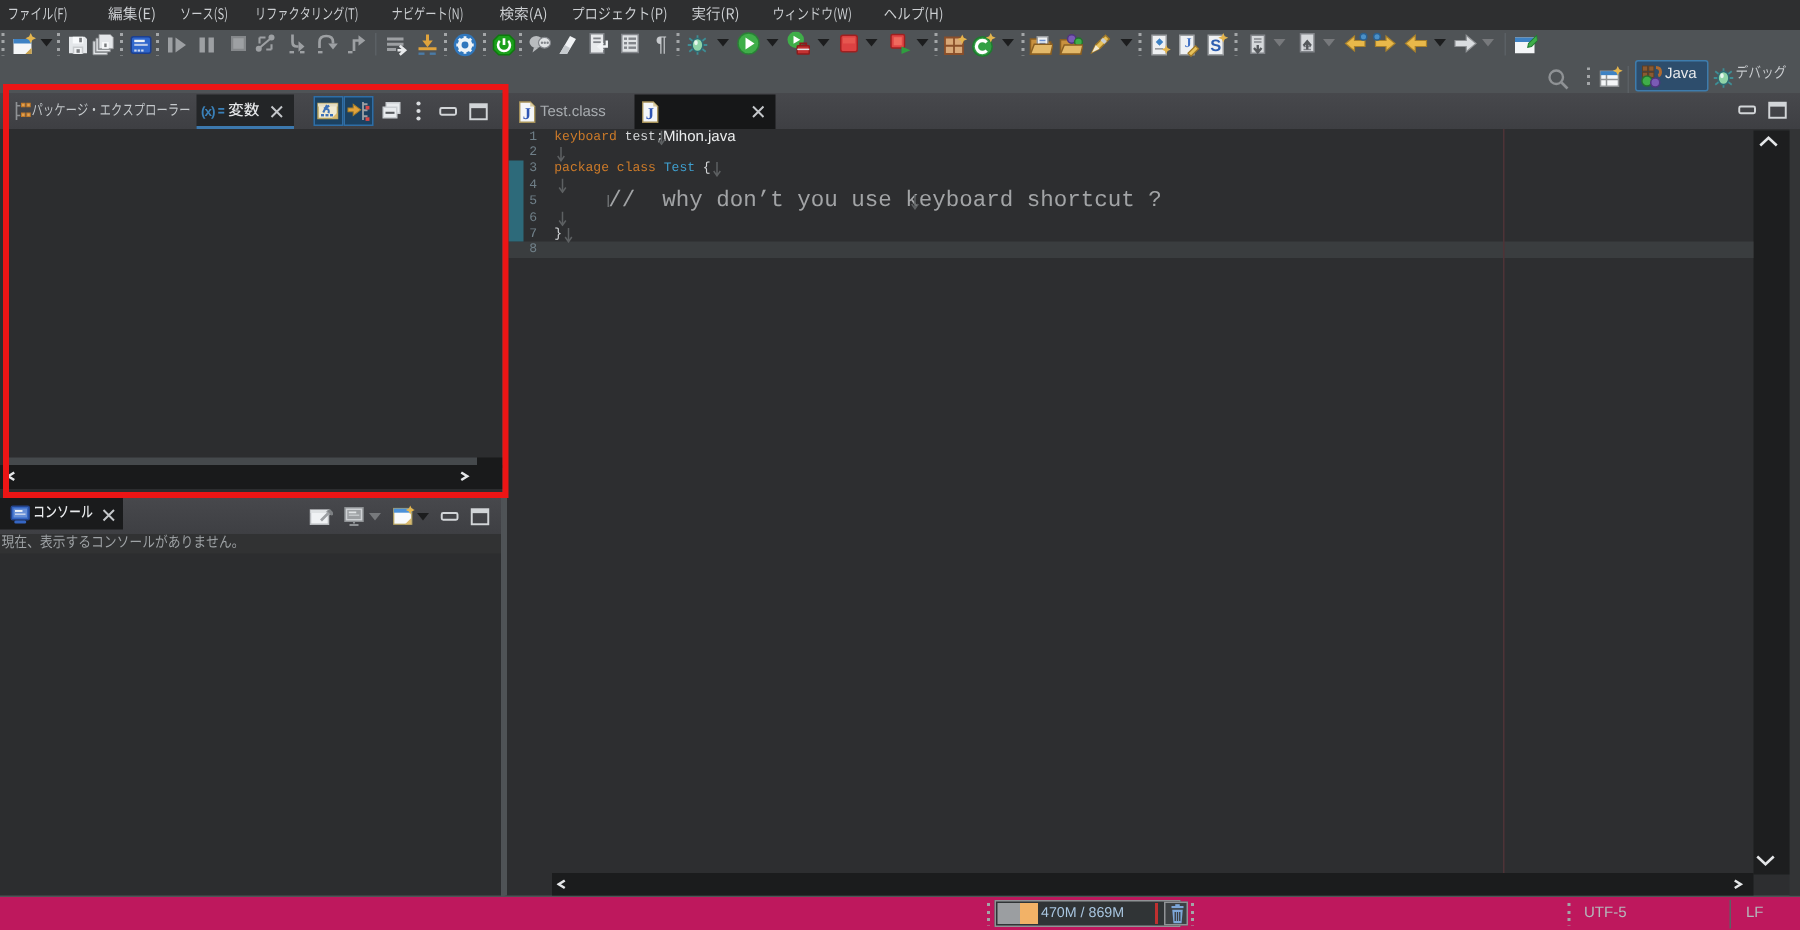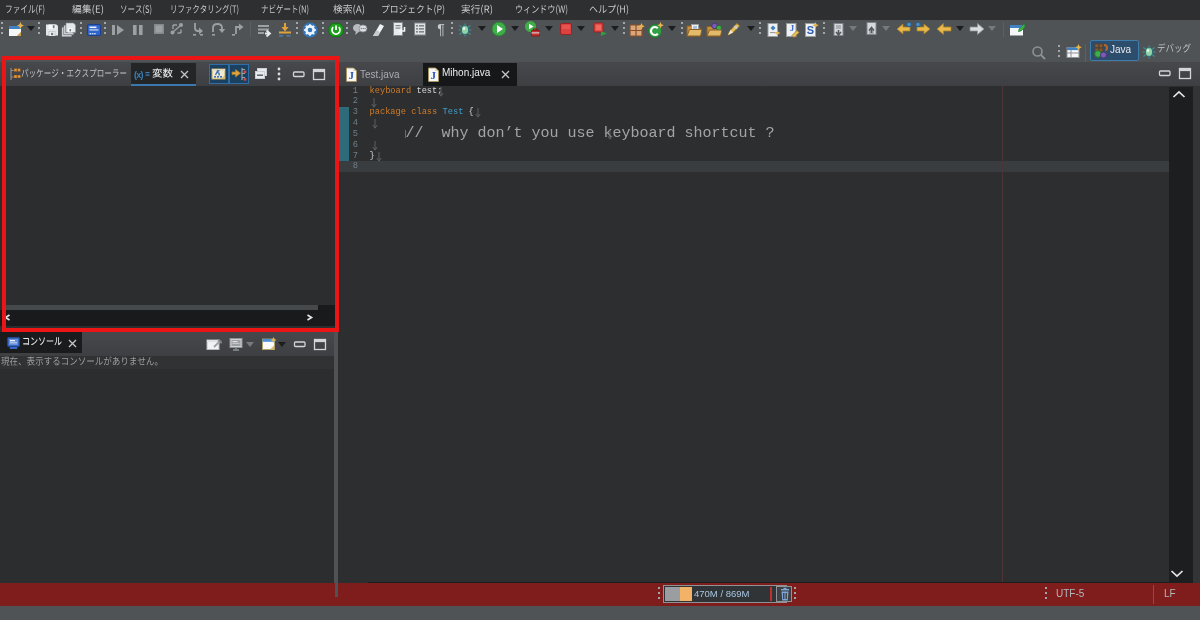--- a/index.html
+++ b/index.html
@@ -14,21 +14,21 @@
  border-right:4px solid transparent;border-top:5px solid #1c1d1e;top:27px}
 .dd.grey{border-top-color:#77797c}
 #menubar{position:absolute;left:0;top:0;width:1200px;height:20px;background:#2e2f30}
 #toolbar{position:absolute;left:0;top:20px;width:1200px;height:42px;background:#4f5356}
 #lpanel{position:absolute;left:0;top:62px;width:335px;height:270px;background:#2c2d2f}
 #lptabs{position:absolute;left:0;top:0;width:335px;height:24px;background:linear-gradient(#47484c,#3e3f43)}
 #console{position:absolute;left:0;top:332px;width:334px;height:265px;background:#2c2d2f}
 #ctabs{position:absolute;left:0;top:0;width:334px;height:24px;background:linear-gradient(#47484c,#3e3f43)}
 #editor{position:absolute;left:337px;top:62px;width:863px;height:535px;background:#2d2e30}
 #etabs{position:absolute;left:0;top:0;width:863px;height:24px;background:linear-gradient(#47484c,#3e3f43)}
-#statusbar{position:absolute;left:0;top:583px;width:1200px;height:23px;background:#7f1d1d}
+#statusbar{position:absolute;left:0;top:598px;width:1200px;height:23px;background:#be185d}
 #redrect{position:absolute;left:2px;top:56px;width:337px;height:276px;
  border:4px solid #ec1515;z-index:50}
 .mono{font-family:"Liberation Mono",monospace}
 </style></head><body>
 <div id="app">
     <div id="menubar">
       <svg style="position:absolute;left:5px;top:5px;overflow:visible" width="42" height="14">
         <path transform="translate(0 7.80) scale(0.7651,1)" d="M0 0 M8.61 -6.65Q8.56 -6.54 8.53 -6.42Q8.49 -6.30 8.46 -6.15Q8.38 -5.75 8.25 -5.28Q8.12 -4.80 7.93 -4.29Q7.75 -3.79 7.51 -3.32Q7.26 -2.84 6.97 -2.46Q6.51 -1.88 5.95 -1.38Q5.39 -0.87 4.67 -0.47Q3.95 -0.07 3.03 0.22L2.35 -0.53Q3.33 -0.78 4.04 -1.14Q4.76 -1.49 5.30 -1.95Q5.84 -2.41 6.25 -2.94Q6.61 -3.39 6.88 -3.97Q7.14 -4.55 7.32 -5.13Q7.49 -5.72 7.56 -6.20Q7.42 -6.20 7.03 -6.20Q6.64 -6.20 6.11 -6.20Q5.58 -6.20 5.00 -6.20Q4.43 -6.20 3.90 -6.20Q3.37 -6.20 2.98 -6.20Q2.59 -6.20 2.45 -6.20Q2.15 -6.20 1.90 -6.19Q1.65 -6.18 1.45 -6.17V-7.05Q1.59 -7.04 1.76 -7.02Q1.93 -7.00 2.11 -7.00Q2.29 -6.99 2.45 -6.99Q2.57 -6.99 2.88 -6.99Q3.19 -6.99 3.61 -6.99Q4.04 -6.99 4.52 -6.99Q5.01 -6.99 5.48 -6.99Q5.96 -6.99 6.38 -6.99Q6.79 -6.99 7.08 -6.99Q7.37 -6.99 7.47 -6.99Q7.58 -6.99 7.72 -7.00Q7.86 -7.00 8.00 -7.04Z M18.65 -5.05Q18.61 -4.99 18.55 -4.92Q18.49 -4.84 18.45 -4.78Q18.34 -4.60 18.14 -4.31Q17.93 -4.01 17.66 -3.67Q17.39 -3.32 17.08 -3.00Q16.76 -2.67 16.42 -2.44L15.77 -2.89Q16.12 -3.11 16.46 -3.44Q16.80 -3.76 17.08 -4.11Q17.35 -4.45 17.49 -4.69Q17.35 -4.69 16.98 -4.69Q16.60 -4.69 16.10 -4.69Q15.59 -4.69 15.04 -4.70Q14.49 -4.70 13.99 -4.70Q13.50 -4.70 13.15 -4.70Q12.81 -4.70 12.71 -4.70Q12.49 -4.70 12.25 -4.69Q12.00 -4.68 11.77 -4.66V-5.49Q11.98 -5.46 12.24 -5.44Q12.49 -5.42 12.71 -5.42Q12.81 -5.42 13.17 -5.42Q13.53 -5.42 14.05 -5.42Q14.58 -5.42 15.15 -5.42Q15.72 -5.42 16.24 -5.42Q16.77 -5.42 17.15 -5.42Q17.54 -5.42 17.65 -5.42Q17.73 -5.42 17.83 -5.43Q17.94 -5.44 18.04 -5.45Q18.14 -5.46 18.20 -5.47ZM15.29 -4.02Q15.29 -3.38 15.24 -2.81Q15.20 -2.25 15.07 -1.74Q14.94 -1.24 14.69 -0.79Q14.43 -0.35 14.01 0.04Q13.59 0.43 12.96 0.79L12.25 0.23Q12.42 0.17 12.59 0.09Q12.77 0.00 12.94 -0.11Q13.62 -0.56 13.94 -1.08Q14.27 -1.60 14.37 -2.19Q14.48 -2.77 14.48 -3.42Q14.48 -3.57 14.46 -3.72Q14.45 -3.88 14.42 -4.02Z M20.86 -3.61Q22.16 -3.96 23.28 -4.46Q24.40 -4.96 25.23 -5.48Q25.75 -5.81 26.25 -6.19Q26.74 -6.58 27.18 -7.00Q27.62 -7.42 27.96 -7.83L28.63 -7.21Q28.21 -6.76 27.72 -6.33Q27.23 -5.90 26.68 -5.51Q26.14 -5.11 25.55 -4.74Q25.00 -4.41 24.31 -4.06Q23.62 -3.71 22.84 -3.40Q22.06 -3.09 21.26 -2.83ZM25.07 -5.06 25.93 -5.32V-0.76Q25.93 -0.57 25.93 -0.36Q25.94 -0.15 25.95 0.03Q25.97 0.21 25.99 0.31H25.01Q25.02 0.21 25.04 0.03Q25.05 -0.15 25.06 -0.36Q25.07 -0.57 25.07 -0.76Z M35.24 -0.21Q35.27 -0.33 35.29 -0.48Q35.30 -0.62 35.30 -0.77Q35.30 -0.87 35.30 -1.21Q35.30 -1.55 35.30 -2.05Q35.30 -2.54 35.30 -3.12Q35.30 -3.70 35.30 -4.29Q35.30 -4.87 35.30 -5.38Q35.30 -5.89 35.30 -6.26Q35.30 -6.63 35.30 -6.76Q35.30 -7.05 35.28 -7.25Q35.26 -7.44 35.25 -7.50H36.17Q36.17 -7.44 36.15 -7.24Q36.13 -7.04 36.13 -6.76Q36.13 -6.62 36.13 -6.26Q36.13 -5.91 36.13 -5.40Q36.13 -4.90 36.13 -4.32Q36.13 -3.75 36.13 -3.19Q36.13 -2.63 36.13 -2.16Q36.13 -1.68 36.13 -1.37Q36.13 -1.06 36.13 -0.99Q36.60 -1.21 37.13 -1.57Q37.66 -1.93 38.16 -2.41Q38.67 -2.89 39.05 -3.45L39.52 -2.77Q39.09 -2.19 38.52 -1.66Q37.94 -1.13 37.32 -0.71Q36.70 -0.29 36.11 0.00Q35.99 0.07 35.91 0.13Q35.82 0.19 35.77 0.23ZM30.66 -0.26Q31.29 -0.71 31.73 -1.35Q32.17 -1.99 32.40 -2.72Q32.51 -3.06 32.57 -3.57Q32.63 -4.08 32.66 -4.66Q32.69 -5.23 32.69 -5.77Q32.70 -6.32 32.70 -6.74Q32.70 -6.96 32.68 -7.14Q32.66 -7.31 32.63 -7.47H33.55Q33.54 -7.41 33.53 -7.30Q33.52 -7.18 33.51 -7.04Q33.50 -6.90 33.50 -6.75Q33.50 -6.33 33.49 -5.76Q33.48 -5.20 33.45 -4.58Q33.41 -3.97 33.35 -3.42Q33.30 -2.87 33.19 -2.50Q32.97 -1.70 32.51 -0.99Q32.04 -0.28 31.41 0.25Z M42.39 1.96Q41.70 0.84 41.31 -0.40Q40.92 -1.63 40.92 -3.11Q40.92 -4.58 41.31 -5.82Q41.70 -7.06 42.39 -8.18L42.95 -7.92Q42.31 -6.85 41.99 -5.62Q41.68 -4.38 41.68 -3.11Q41.68 -1.83 41.99 -0.60Q42.31 0.64 42.95 1.71Z M44.39 0.00V-7.33H48.61V-6.55H45.31V-4.07H48.11V-3.29H45.31V0.00Z M49.89 1.96 49.32 1.71Q49.97 0.64 50.29 -0.60Q50.61 -1.83 50.61 -3.11Q50.61 -4.38 50.29 -5.62Q49.97 -6.85 49.32 -7.92L49.89 -8.18Q50.59 -7.06 50.98 -5.82Q51.36 -4.58 51.36 -3.11Q51.36 -1.63 50.98 -0.40Q50.59 0.84 49.89 1.96Z" fill="#cdd0d3"></path>
       </svg>
       <svg style="position:absolute;left:72px;top:5px;overflow:visible" width="34" height="14">
@@ -585,30 +585,30 @@
     </div>
     <div id="editor">
       <div id="etabs"></div>
       <div class="ic " style="left:8px;top:5px;width:13px;height:16px">
         <svg width="13" height="16" viewBox="0 0 13 16">
           <path d="M1.5 1 h7 l3 3 v10.5 h-10z" fill="#f4f6f8" stroke="#a8935a" stroke-width="0.9"></path>
           <path d="M8.5 1 l3 3 h-3z" fill="#d9cba0"></path>
           <text x="6.2" y="12" text-anchor="middle" font-family="Liberation Serif" font-weight="bold" font-size="11" fill="#2e55b4">J</text>
         </svg>
       </div>
-      <div class="abs" style="left:23px;top:7px;font-size:10px;color:#a8acb0">Test.java</div>
+      <div class="abs" style="left:23px;top:7px;font-size:10px;color:#a8acb0">Test.class</div>
       <div class="abs" style="left:86px;top:1px;width:94px;height:23px;background:#161718"></div>
       <div class="ic " style="left:90px;top:5px;width:13px;height:16px">
         <svg width="13" height="16" viewBox="0 0 13 16">
           <path d="M1.5 1 h7 l3 3 v10.5 h-10z" fill="#f4f6f8" stroke="#a8935a" stroke-width="0.9"></path>
           <path d="M8.5 1 l3 3 h-3z" fill="#d9cba0"></path>
           <text x="6.2" y="12" text-anchor="middle" font-family="Liberation Serif" font-weight="bold" font-size="11" fill="#2e55b4">J</text>
         </svg>
       </div>
-      <div class="abs" style="left:105px;top:5px;font-size:10px;color:#eceeef">Mihon.java</div>
+      <div class="abs" style="left:105px;top:24px;font-size:10px;color:#eceeef">Mihon.java</div>
       <svg style="position:absolute;left:164px;top:8px" width="9" height="9">
         <path d="M1 1 L8 8 M8 1 L1 8" stroke="#c4c7ca" stroke-width="1.3"></path>
       </svg>
       <div class="ic " style="left:820px;top:3px;width:16px;height:16px">
         <svg width="16" height="16" viewBox="0 0 16 16">
           <rect x="2.5" y="6" width="10.5" height="4.5" rx="1" fill="none" stroke="#d2d5d8" stroke-width="1.3"></rect>
         </svg>
       </div>
       <div class="ic " style="left:840px;top:3px;width:16px;height:16px">
         <svg width="16" height="16" viewBox="0 0 16 16">

